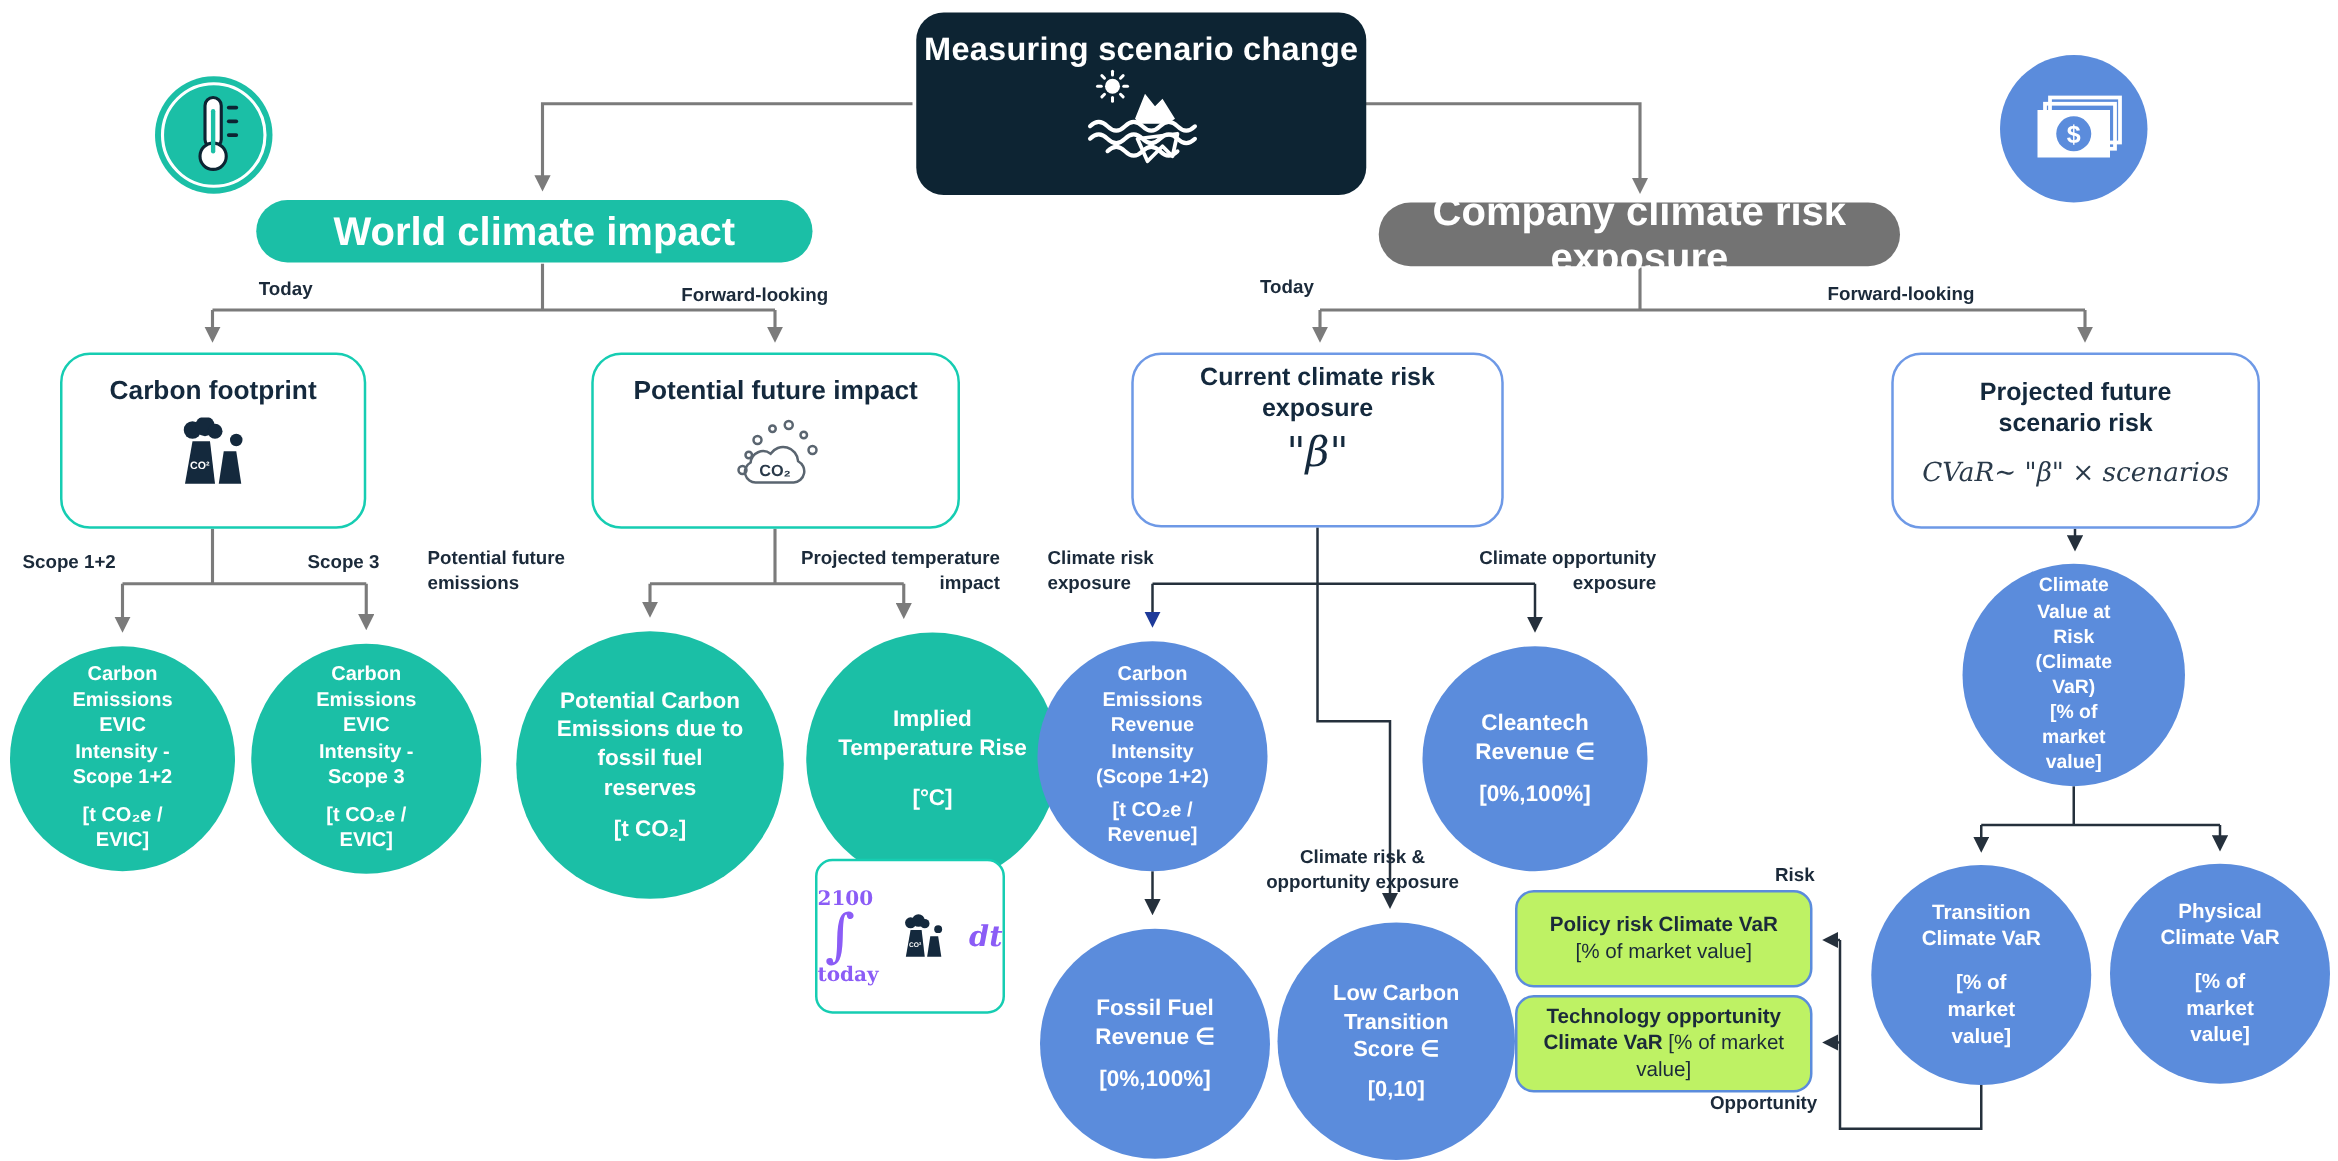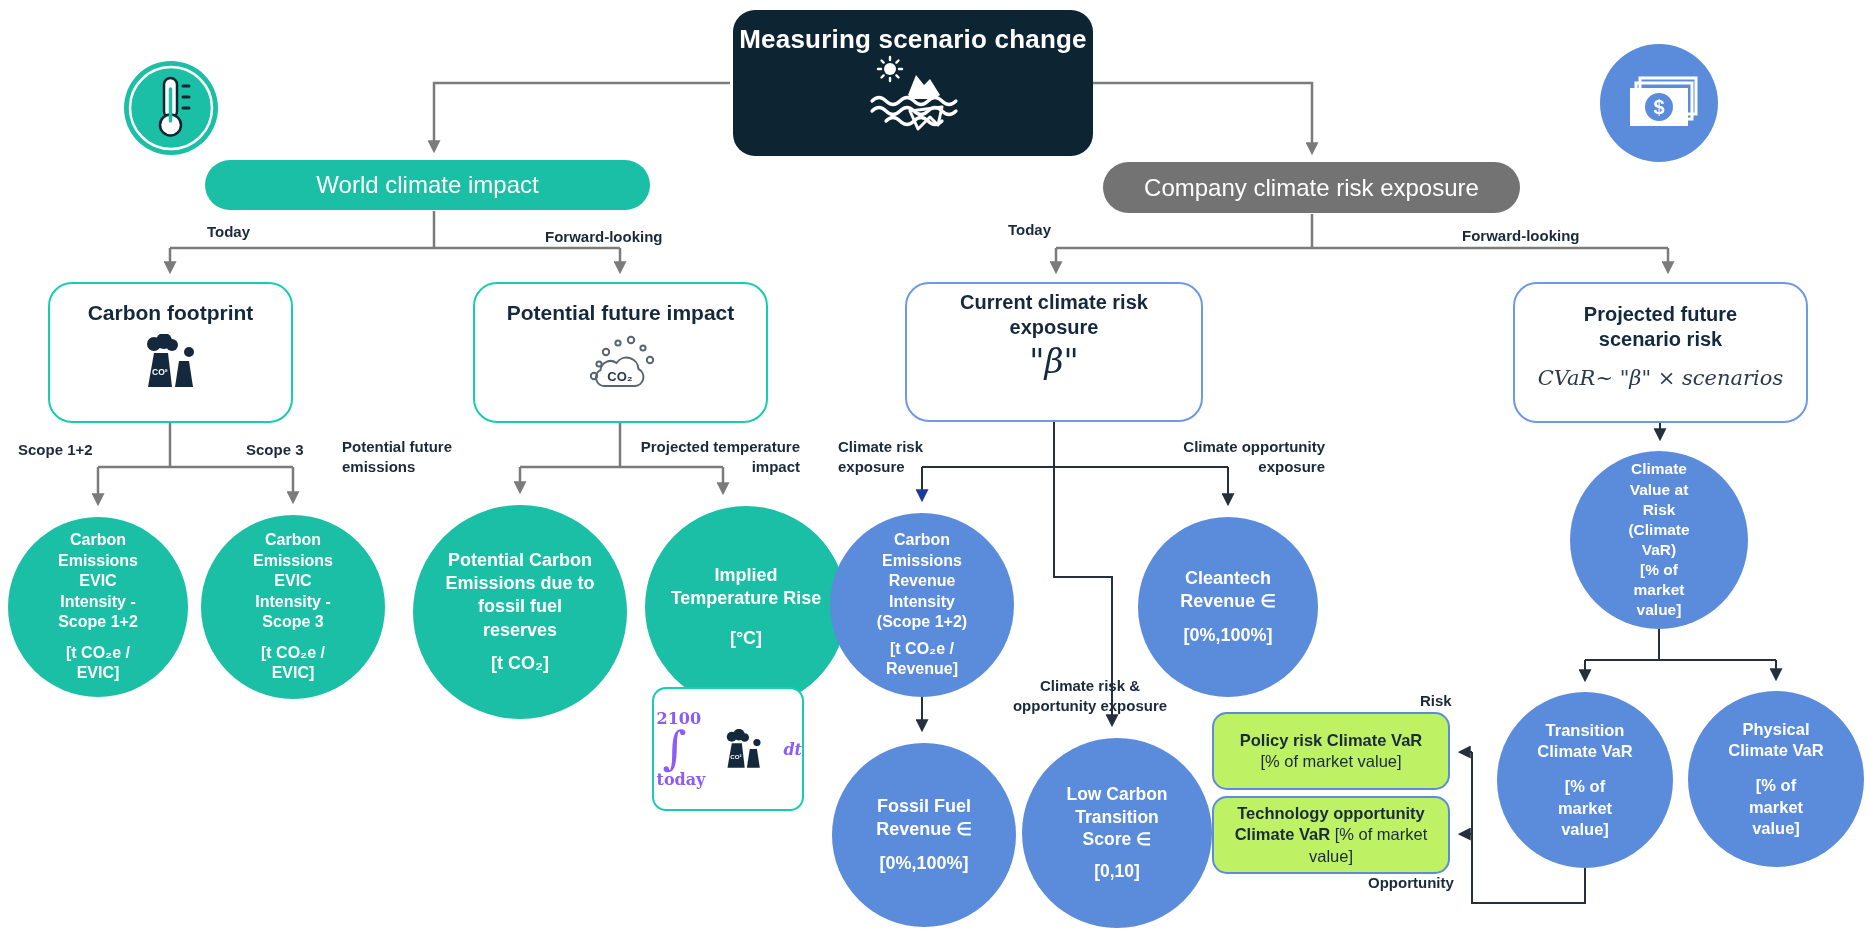--- a/index.html
+++ b/index.html
@@ -10,21 +10,21 @@
   .pre{white-space:pre-line;}
 
   
   .rootbox{background:#0D2433;border-radius:22px;color:#fff;text-align:center;}
   .rootbox .ttl{font-size:26px;font-weight:bold;margin-top:14px;letter-spacing:.2px;}
 
   
   .badge{border-radius:50%;display:flex;align-items:center;justify-content:center;}
 
   
-  .pill{border-radius:26px;color:#fff;font-size:24px;font-weight:normal;text-align:center;
+  .pill{border-radius:26px;color:#fff;font-size:32px;font-weight:bold;text-align:center;
         display:flex;align-items:center;justify-content:center;}
   .pill.teal{background:#1BBFA6;}
   .pill.blue{background:#737373;}
 
   
   .obox{background:#fff;border-radius:24px;text-align:center;}
   .obox.teal{border:2.5px solid #16CDB2;}
   .obox.blue{border:2.5px solid #6E99E6;}
   .obox .ttl{font-size:21px;font-weight:bold;color:#14293D;margin-top:16px;line-height:1.25;}
   .serif{font-family:"DejaVu Serif",serif;}
@@ -46,21 +46,21 @@
         font-size:16.5px;line-height:1.3;text-align:center;display:flex;align-items:center;justify-content:center;
         padding:6px 14px;}
   .vbox b{font-weight:bold;}
 
   
   .ibox{background:#fff;border:2.5px solid #16CDB2;border-radius:14px;color:#8b5cf6;
         display:flex;align-items:center;justify-content:flex-end;gap:16px;}
   .ibox .lims{display:flex;flex-direction:column;align-items:flex-start;font-family:"DejaVu Serif",serif;}
   .ibox .lim{font-size:16px;font-weight:bold;}
   .ibox .int{font-size:46px;line-height:.9;margin-left:6px;}
-  .ibox .dt{font-family:"DejaVu Serif",serif;font-style:italic;font-size:16px;font-weight:bold;}
+  .ibox .dt{font-family:"DejaVu Serif",serif;font-style:italic;font-size:23px;font-weight:bold;}
 </style>
 </head>
 <body>
 
 <div id="canvas">
 
   <svg id="wires" width="1870" height="929">
     <defs>
       <marker id="ag" viewBox="0 0 10 10" refX="7.5" refY="5" markerWidth="13" markerHeight="13" markerUnits="userSpaceOnUse" orient="auto">
           <path d="M0,0 L10,5 L0,10 Z" fill="#7B7B7B"></path>

